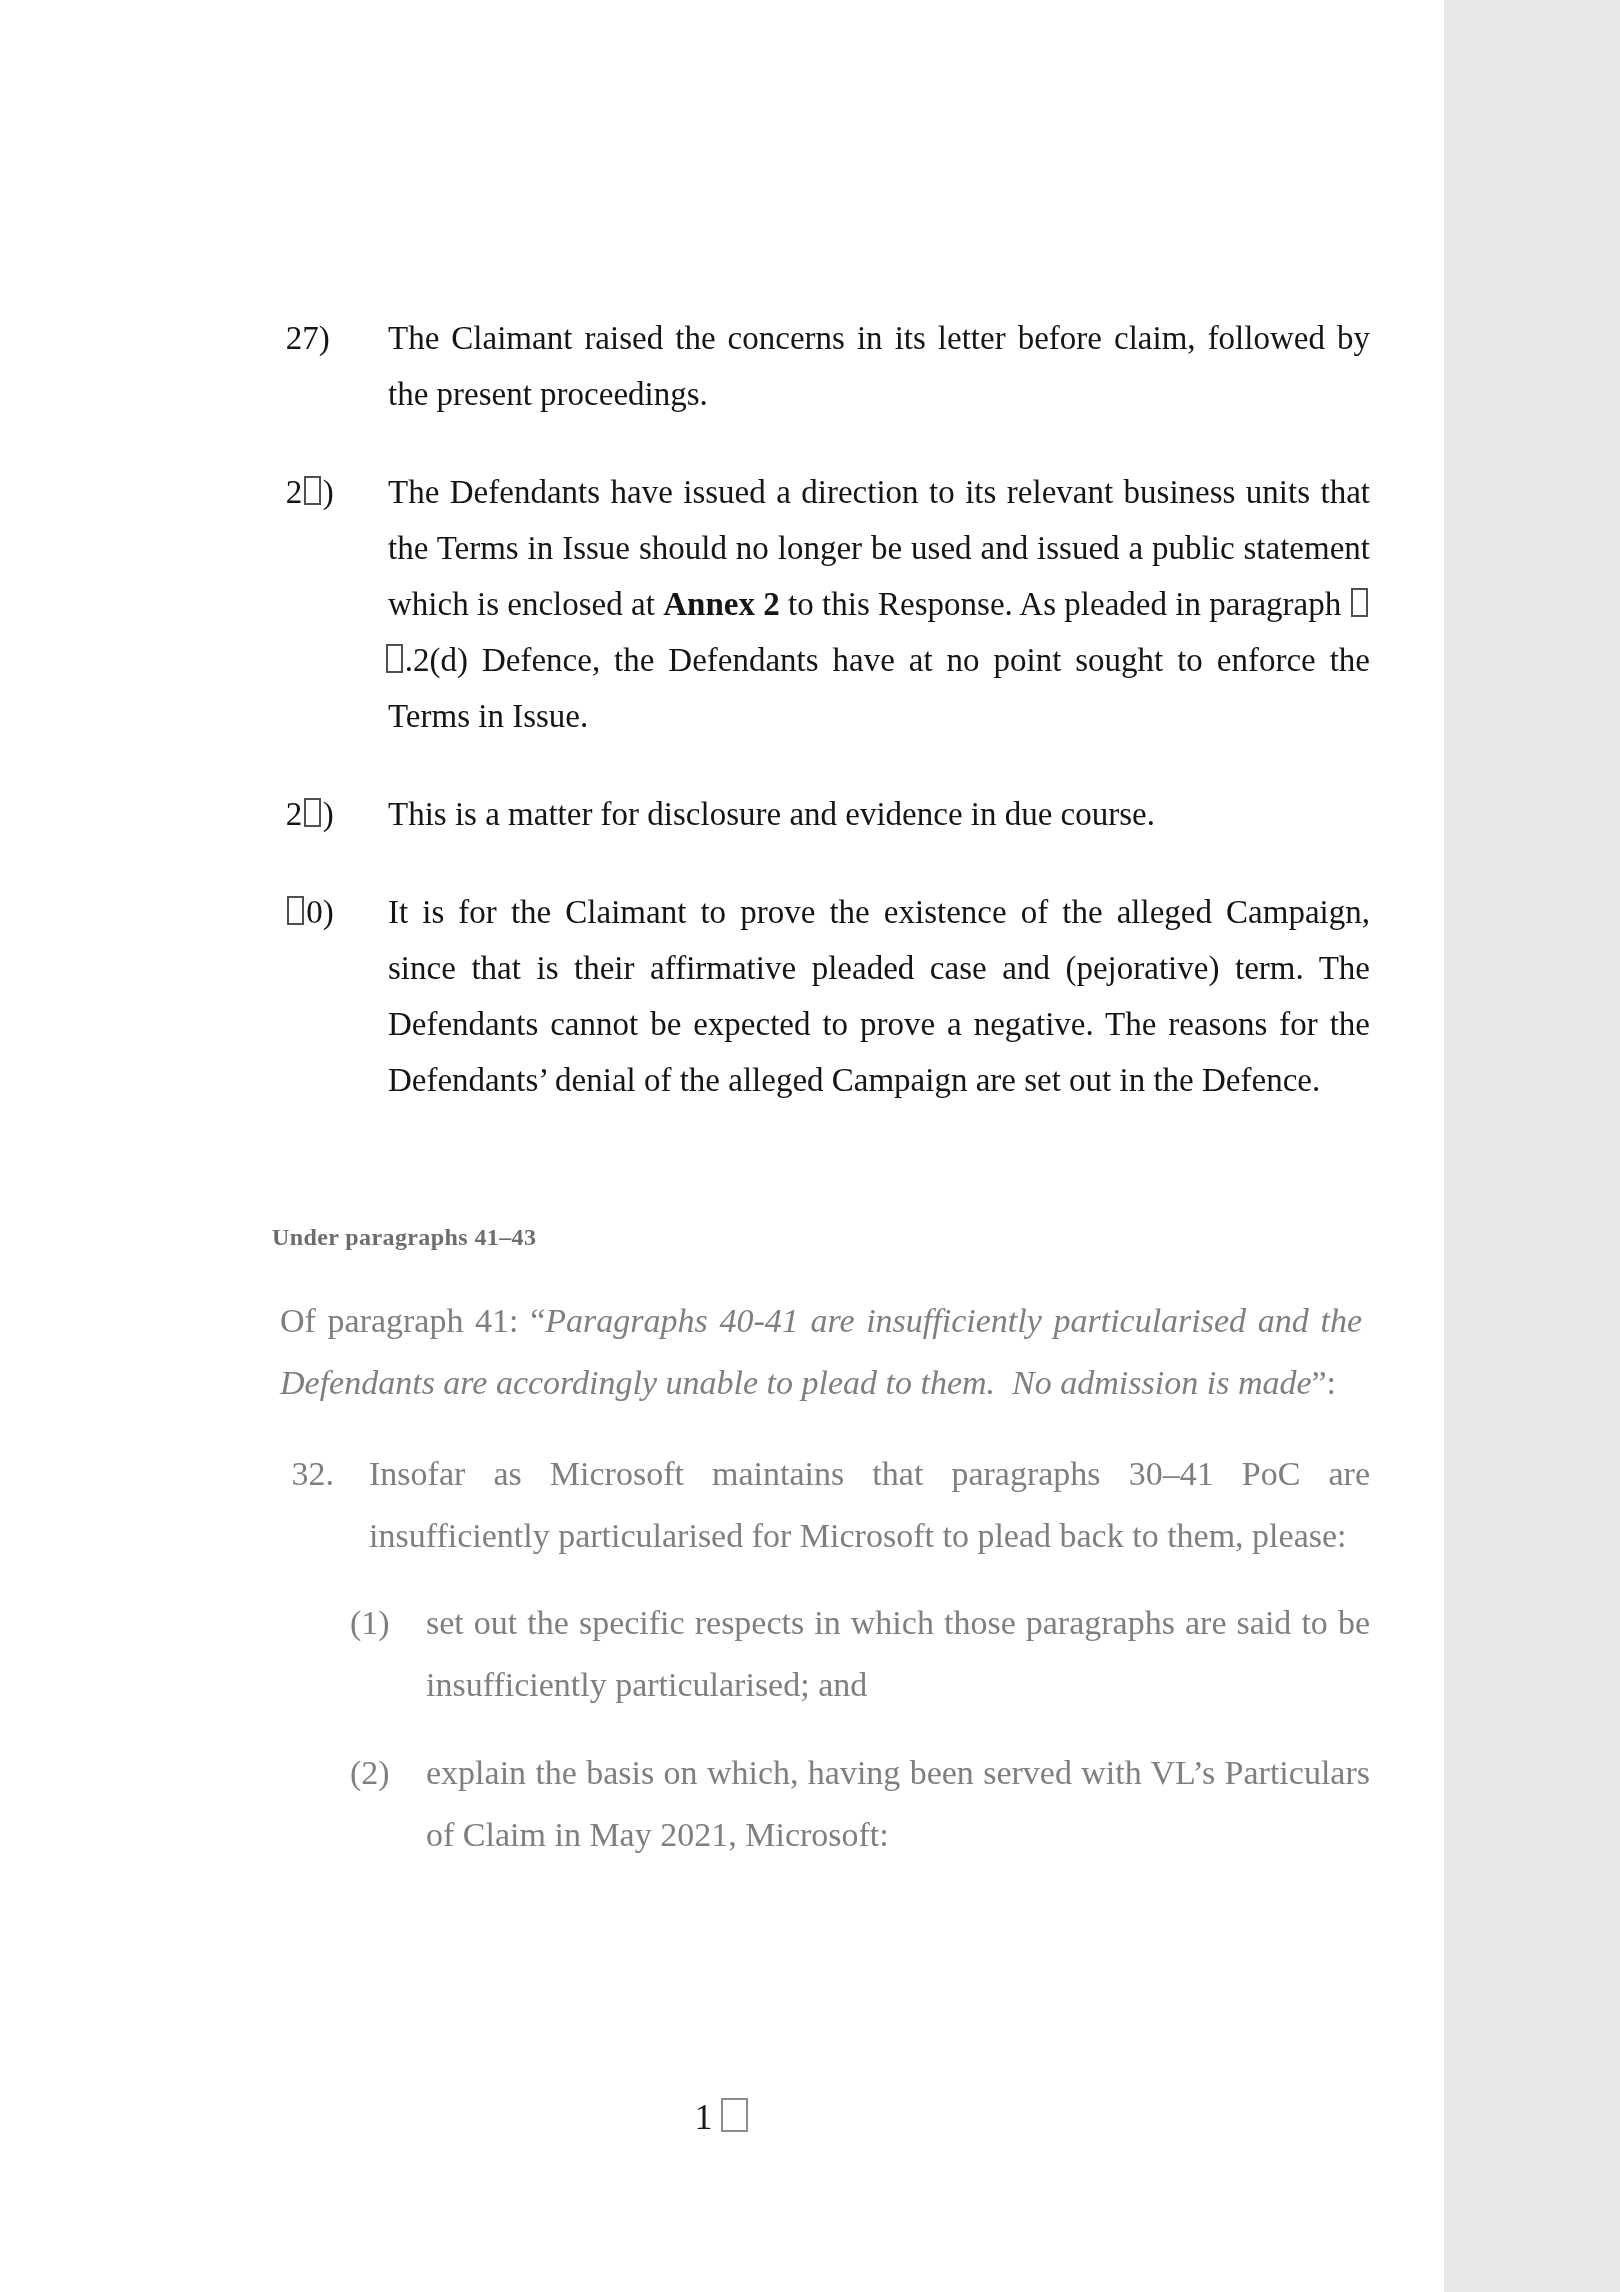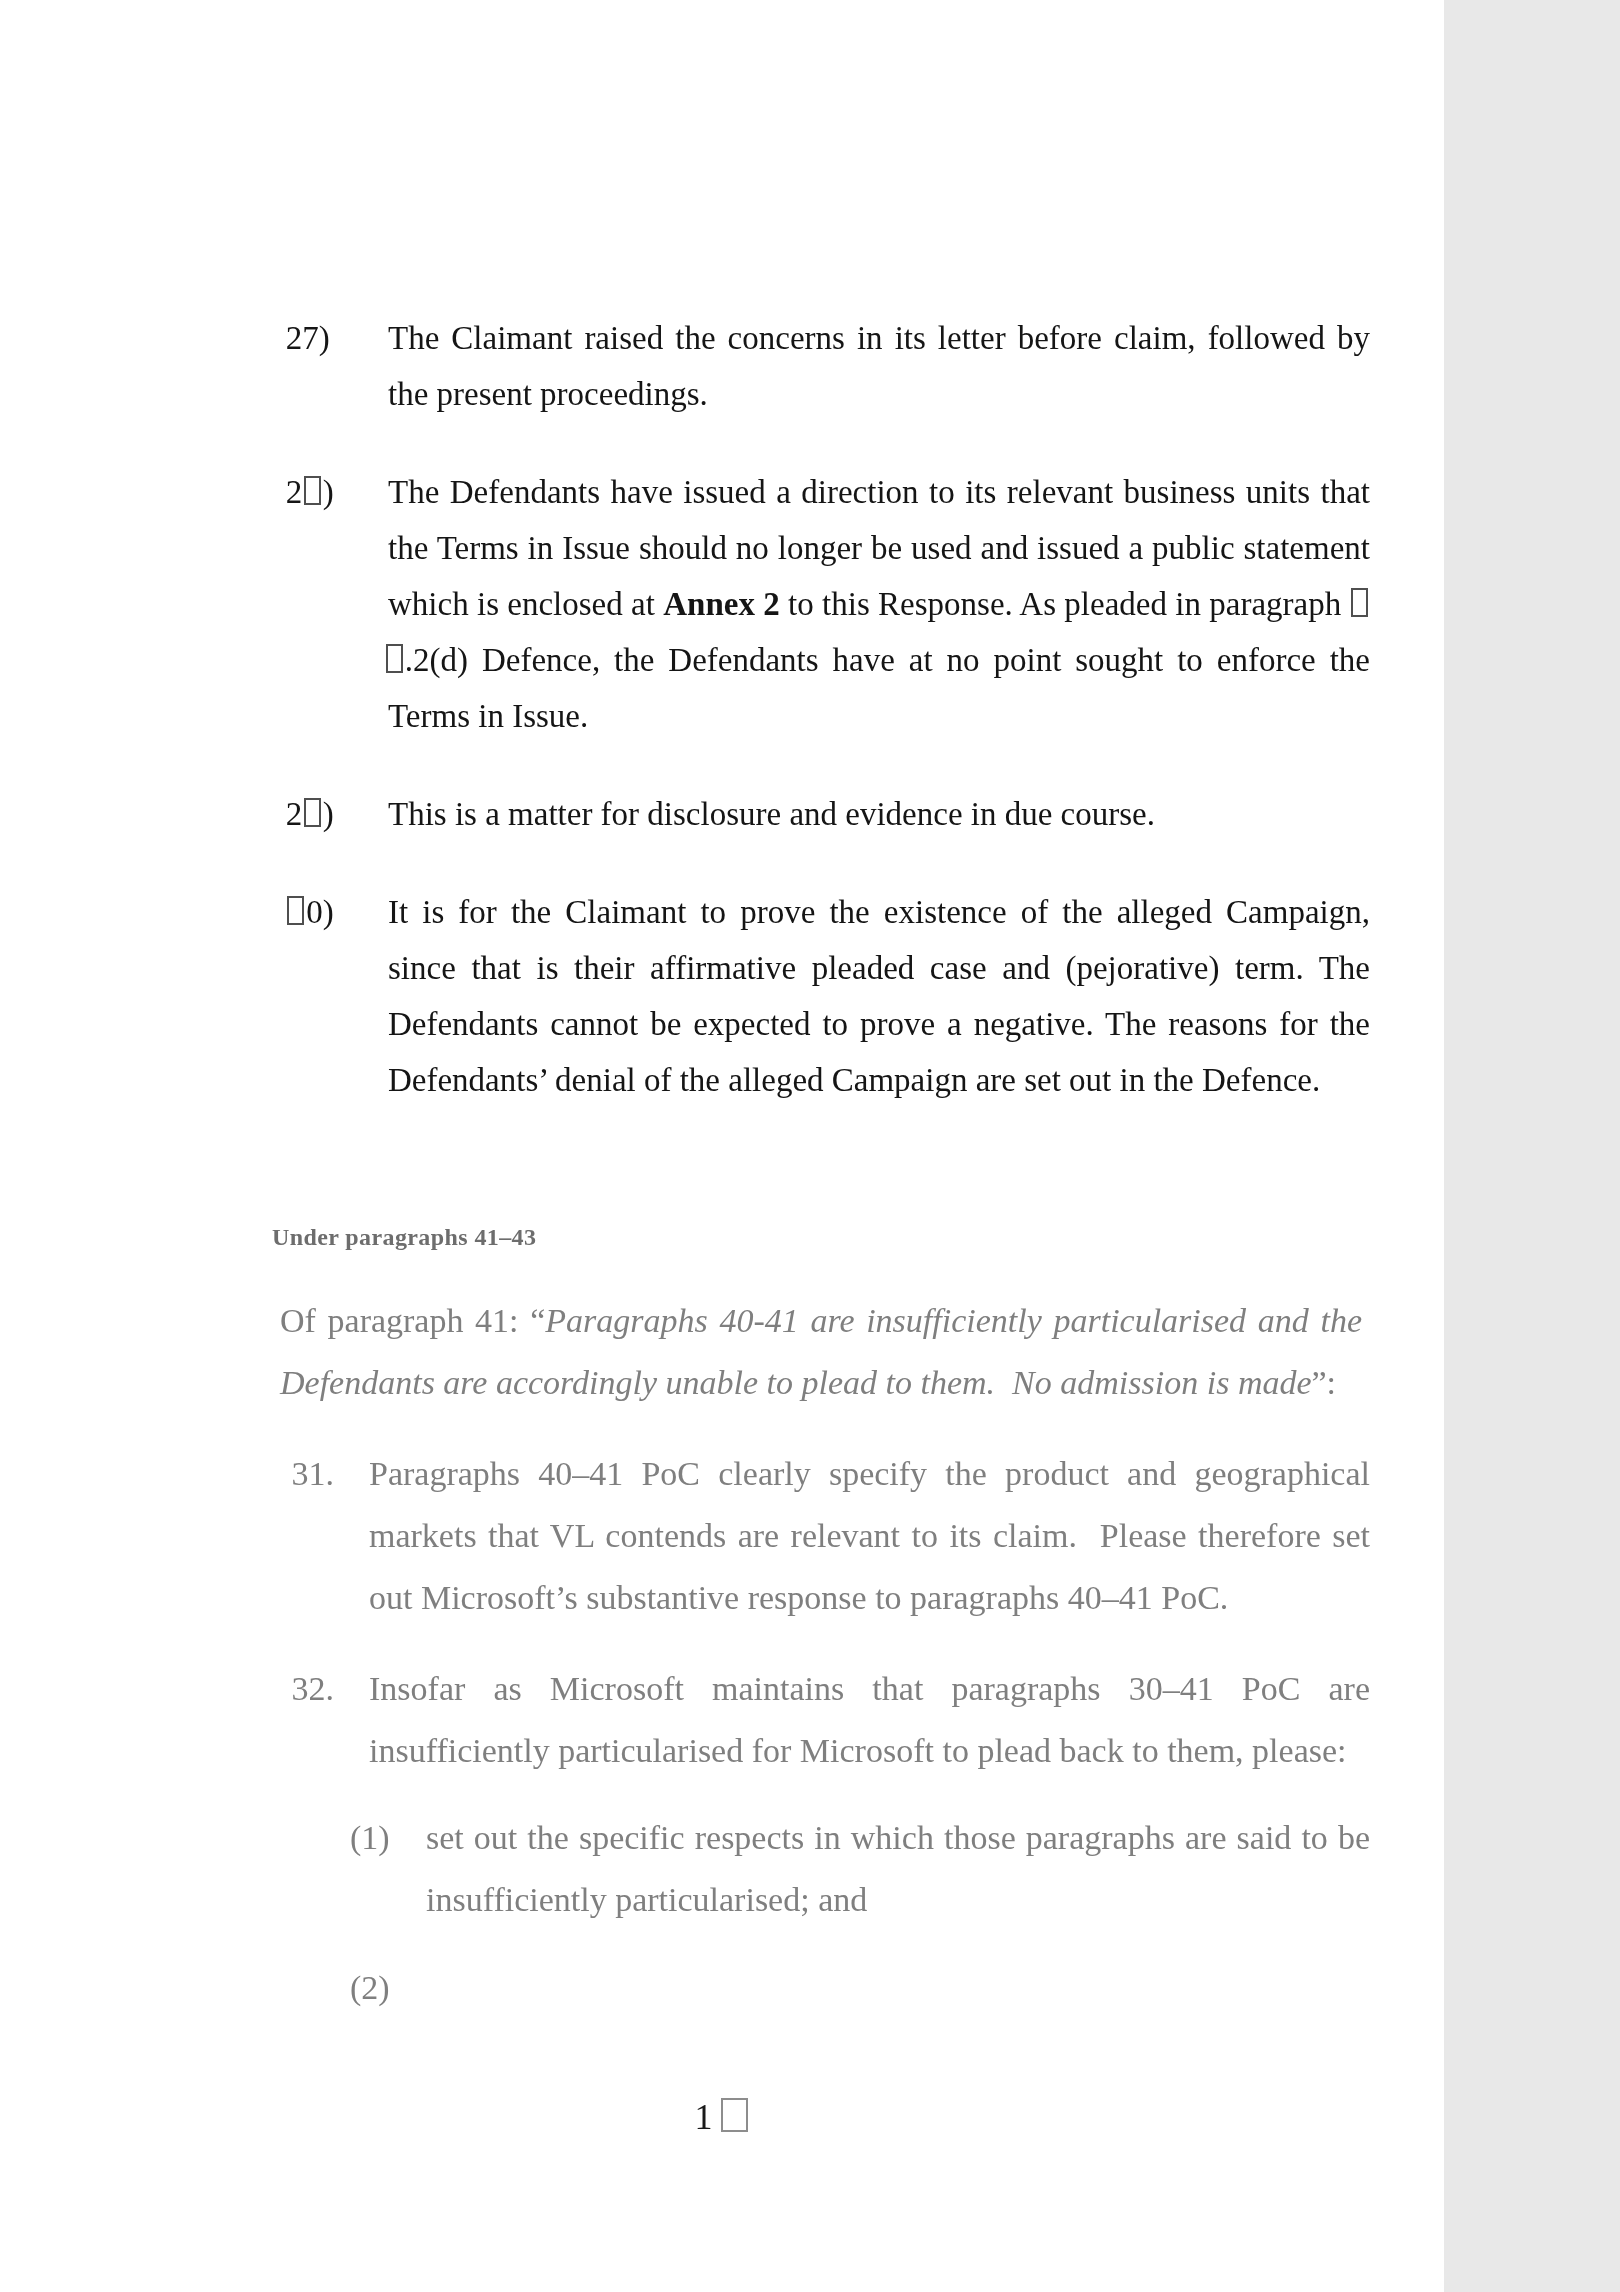--- a/index.html
+++ b/index.html
@@ -143,37 +143,34 @@
       <div class="body">It is for the Claimant to prove the existence of the alleged Campaign, since that is their affirmative pleaded case and (pejorative) term. The Defendants cannot be expected to prove a negative. The reasons for the Defendants’ denial of the alleged Campaign are set out in the Defence.</div>
     </div>
 
     <div class="gray-section">
       <h2 class="section-heading">Under paragraphs 41–43</h2>
 
       <p class="intro">
         <span>Of paragraph 41: “</span><i>Paragraphs 40-41 are insufficiently particularised and the Defendants are accordingly unable to plead to them.&nbsp; No admission is made</i><span>”:</span>
       </p>
 
-      <div class="gpara">
-        <div class="num">31.</div>
-        <div class="body">Paragraphs 40–41 PoC clearly specify the product and geographical markets that VL contends are relevant to its claim.&nbsp; Please therefore set out Microsoft’s substantive response to paragraphs 40–41 PoC.</div>
-      </div>
 
       <div class="gpara">
         <div class="num">32.</div>
         <div class="body">Insofar as Microsoft maintains that paragraphs 30–41 PoC are insufficiently particularised for Microsoft to plead back to them, please:</div>
       </div>
 
       <div class="gsub">
         <div class="num">(1)</div>
         <div class="body">set out the specific respects in which those paragraphs are said to be insufficiently particularised; and</div>
       </div>
 
       <div class="gsub">
         <div class="num">(2)</div>
+        <div class="body">explain the basis on which, having been served with VL’s Particulars of Claim in May 2021, Microsoft:</div>
       </div>
     </div>
 
   </div>
 
   <div class="footer">
     <span>1</span><span class="tofu"></span>
   </div>
 </div>
 

